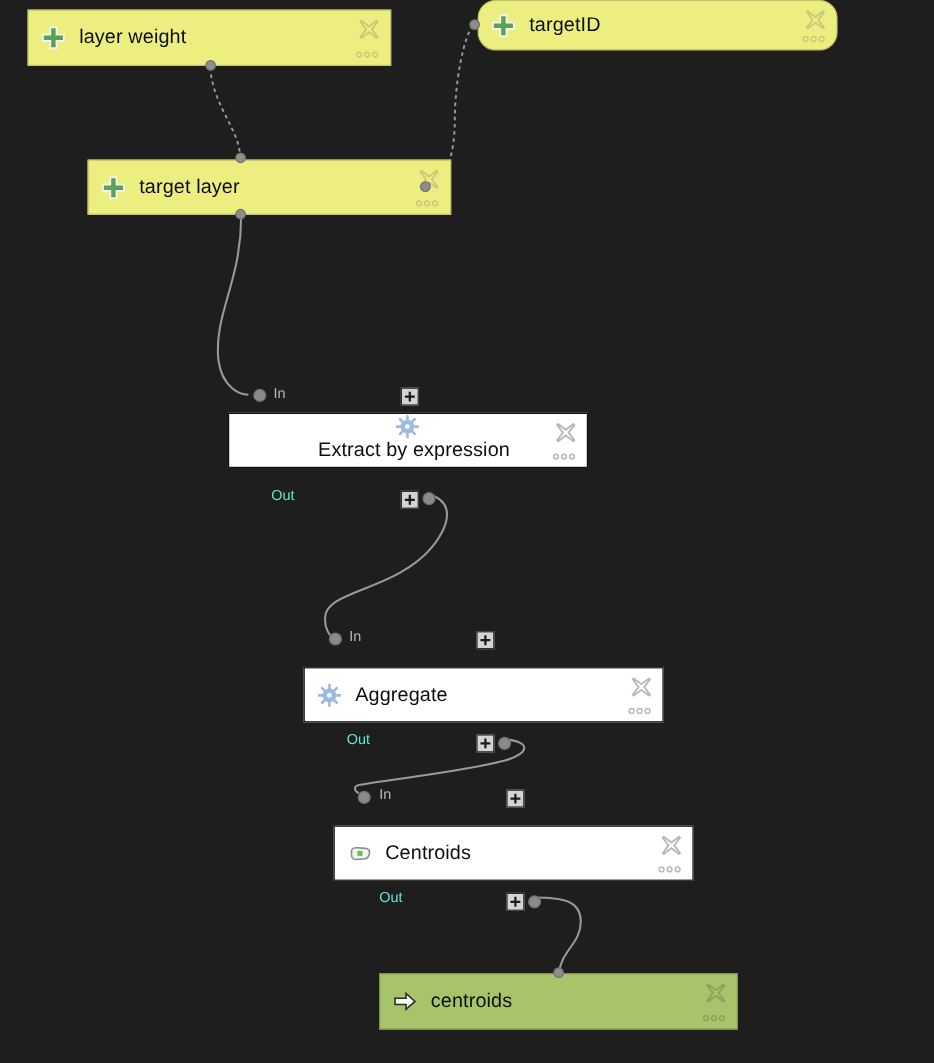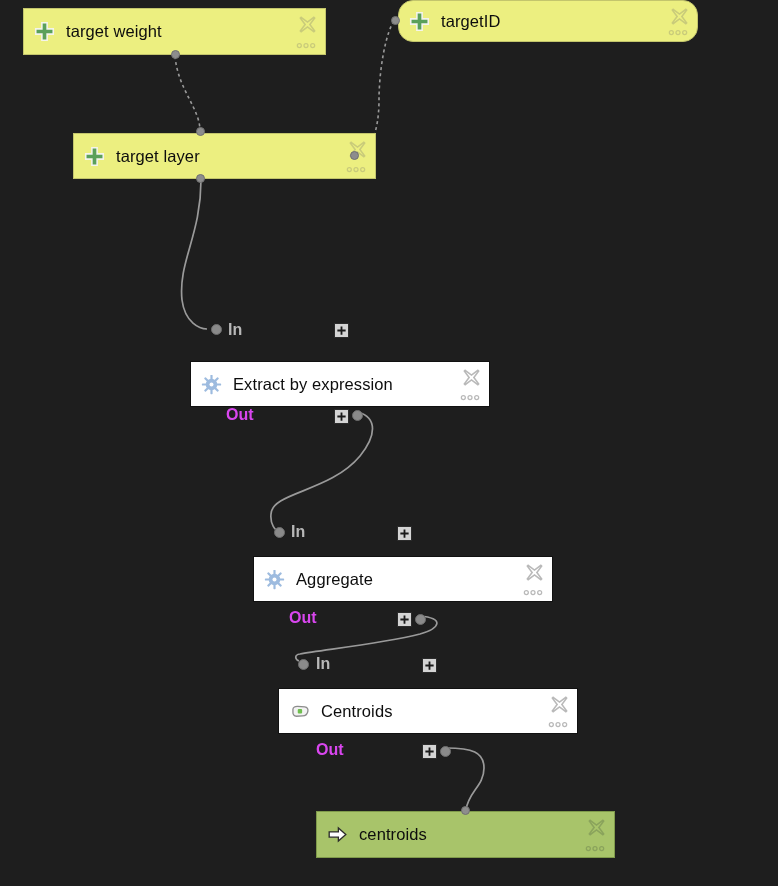--- a/index.html
+++ b/index.html
@@ -77,29 +77,28 @@
     position: absolute;
     width: 11px;
     height: 11px;
     border-radius: 50%;
     background: #8a8a8a;
     border: 1px solid #6d6d6d;
     box-sizing: border-box;
   }
   .port-label {
     position: absolute;
-    font-size: 16px;
+    font-size: 12px;
     white-space: nowrap;
-    font-weight: bold;
   }
   .port-label.in {
     color: #b8b8b8;
   }
   .port-label.out {
-    color: #d946ef;
+    color: #5eead4;
   }
   .plus-btn {
     position: absolute;
     width: 15px;
     height: 15px;
     background: #d4d4d4;
     border: 1px solid #2b2b2b;
     box-sizing: border-box;
     display: flex;
     align-items: center;
@@ -130,21 +129,21 @@
       <path d="M 358 412 C 378 418 376 436 360 456 C 330 492 272 492 271 514 C 270 524 275 531 280 532" fill="none" stroke="#9a9a9a" stroke-width="1.7"></path>
       <path d="M 420 616 C 444 618 441 628 420 634 C 380 644 320 650 300 654 C 294 655 295 659 299 661" fill="none" stroke="#9a9a9a" stroke-width="1.7"></path>
       <path d="M 446 748 C 472 748 484 752 484 768 C 484 786 468 792 466 810" fill="none" stroke="#9a9a9a" stroke-width="1.7"></path>
     </svg>
 
   <div id="node-layer">
       <div class="node param" style="left: 23px; top: 8px; width: 303px; height: 47px;">
         <svg viewBox="0 0 24 24" class="node-icon">
           <path d="M9 2 H15 V9 H22 V15 H15 V22 H9 V15 H2 V9 H9 Z" fill="#5aa05a" stroke="#f4f4ec" stroke-width="1.8"></path>
         </svg>
-        <span class="node-label">target weight</span>
+        <span class="node-label">layer weight</span>
         <svg viewBox="0 0 24 24" class="close-icon">
           <path d="M4 3 L12 9 L20 3 L21 4 L15 12 L21 20 L20 21 L12 15 L4 21 L3 20 L9 12 L3 4 Z" fill="none" stroke="#c9cb7a" stroke-width="2"></path>
         </svg>
         <svg viewBox="0 0 24 8" class="grip-icon">
           <circle cx="4" cy="4" r="2.4" fill="none" stroke="#c9cb7a" stroke-width="1.5"></circle>
           <circle cx="12" cy="4" r="2.4" fill="none" stroke="#c9cb7a" stroke-width="1.5"></circle>
           <circle cx="20" cy="4" r="2.4" fill="none" stroke="#c9cb7a" stroke-width="1.5"></circle>
         </svg>
       </div>
       <div class="node param" style="left: 398px; top: 0px; width: 300px; height: 42px; border-radius: 15px;">
@@ -168,21 +167,21 @@
         <span class="node-label">target layer</span>
         <svg viewBox="0 0 24 24" class="close-icon">
           <path d="M4 3 L12 9 L20 3 L21 4 L15 12 L21 20 L20 21 L12 15 L4 21 L3 20 L9 12 L3 4 Z" fill="none" stroke="#c9cb7a" stroke-width="2"></path>
         </svg>
         <svg viewBox="0 0 24 8" class="grip-icon">
           <circle cx="4" cy="4" r="2.4" fill="none" stroke="#c9cb7a" stroke-width="1.5"></circle>
           <circle cx="12" cy="4" r="2.4" fill="none" stroke="#c9cb7a" stroke-width="1.5"></circle>
           <circle cx="20" cy="4" r="2.4" fill="none" stroke="#c9cb7a" stroke-width="1.5"></circle>
         </svg>
       </div>
-      <div class="node alg" style="left: 190px; top: 361px; width: 300px; height: 46px;">
+      <div class="node alg" style="left: 190px; top: 344px; width: 300px; height: 46px; flex-direction: column;">
         <svg viewBox="0 0 24 24" class="node-icon">
           <g fill="#9dbbdf">
             <rect x="10.75" y="1.00" width="2.50" height="7.00" rx="0.8" transform="rotate(0 12 12)"></rect>
             <rect x="10.75" y="1.00" width="2.50" height="7.00" rx="0.8" transform="rotate(45 12 12)"></rect>
             <rect x="10.75" y="1.00" width="2.50" height="7.00" rx="0.8" transform="rotate(90 12 12)"></rect>
             <rect x="10.75" y="1.00" width="2.50" height="7.00" rx="0.8" transform="rotate(135 12 12)"></rect>
             <rect x="10.75" y="1.00" width="2.50" height="7.00" rx="0.8" transform="rotate(180 12 12)"></rect>
             <rect x="10.75" y="1.00" width="2.50" height="7.00" rx="0.8" transform="rotate(225 12 12)"></rect>
             <rect x="10.75" y="1.00" width="2.50" height="7.00" rx="0.8" transform="rotate(270 12 12)"></rect>
             <rect x="10.75" y="1.00" width="2.50" height="7.00" rx="0.8" transform="rotate(315 12 12)"></rect>

